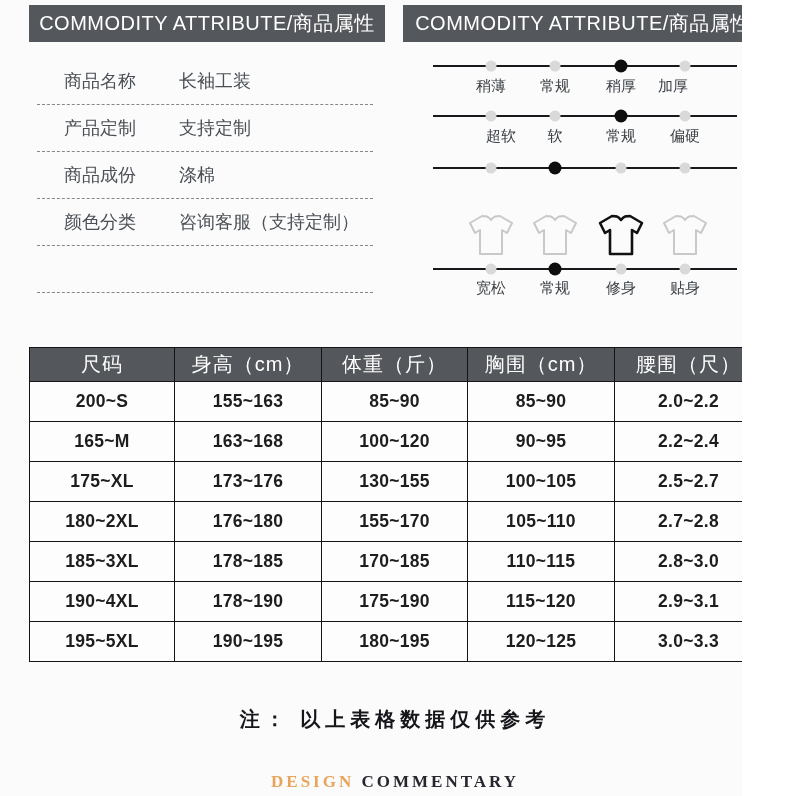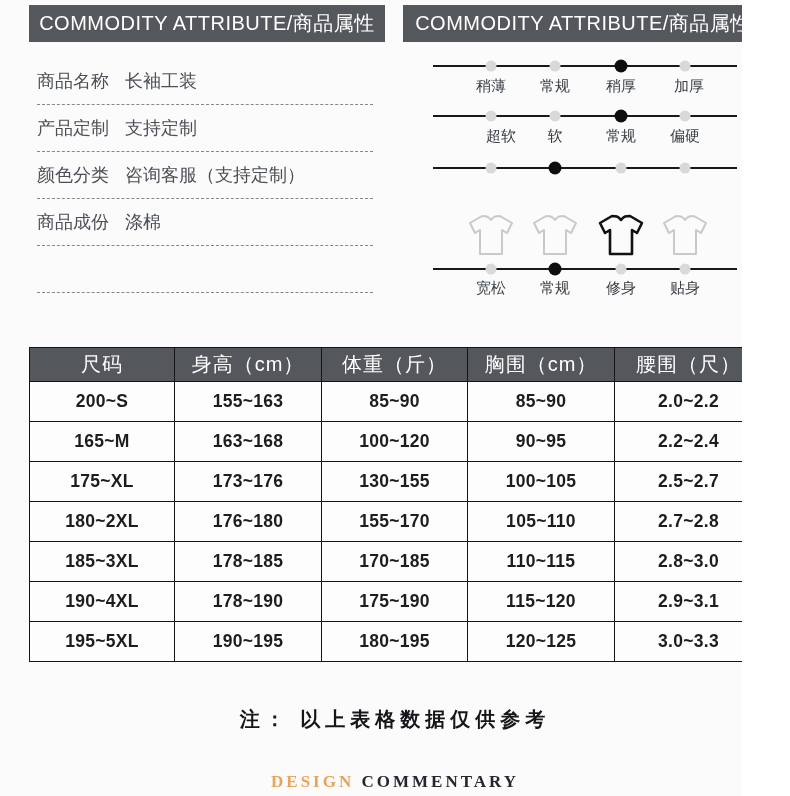--- a/index.html
+++ b/index.html
@@ -19,21 +19,21 @@
   .bar-left  { left:29px;  width:356px; }
   .bar-right { left:403px; width:360px; }
 
   
   .attrs { position:absolute; left:37px; top:58px; width:336px; }
   .attr-row {
     height:47px; display:flex; align-items:center; gap:16px;
     font-size:18px; color:#4b5056;
     border-bottom:1px dashed #83888d;
   }
-  .attr-row .lbl, .attr-row .val { white-space:nowrap; }
+  .attr-row .lbl, .attr-row .val { white-space:nowrap;margin-left:27px; }
 
   
   .scales { position:absolute; left:433px; top:42px; width:304px; height:268px; }
   .scale-line { position:absolute; left:0; width:304px; height:2px; background:#17191c; }
   .dot {
     position:absolute; top:1px; width:11px; height:11px; border-radius:50%;
     background:#d9d9d9; transform:translate(-50%,-50%);
   }
   .dot.sel { width:13px; height:13px; background:#0e0e0e; }
   .scale-labels { position:absolute; left:0; width:304px; height:20px; }
@@ -87,43 +87,43 @@
   <div class="attrs">
     <div class="attr-row">
       <span class="lbl">商品名称</span>
       <span class="val">长袖工装</span>
     </div>
     <div class="attr-row">
       <span class="lbl">产品定制</span>
       <span class="val">支持定制</span>
     </div>
     <div class="attr-row">
+      <span class="lbl">商品成份</span>
+      <span class="val">涤棉</span>
+    </div>
+    <div class="attr-row">
       <span class="lbl">颜色分类</span>
       <span class="val">咨询客服（支持定制）</span>
-    </div>
-    <div class="attr-row">
-      <span class="lbl">商品成份</span>
-      <span class="val">涤棉</span>
     </div>
     <div class="attr-row"></div>
   </div>
 
   <div class="scales">
 
     <div class="scale-line" style="top:23px">
       <span class="dot" style="left:58px"></span>
       <span class="dot" style="left:122px"></span>
       <span class="dot sel" style="left:188px"></span>
       <span class="dot" style="left:252px"></span>
     </div>
     <div class="scale-labels" style="top:34px">
       <span style="left:58px">稍薄</span>
       <span style="left:122px">常规</span>
       <span style="left:188px">稍厚</span>
-      <span style="left:256px">加厚</span>
+      <span style="left:240px">加厚</span>
     </div>
 
     <div class="scale-line" style="top:73px">
       <span class="dot" style="left:58px"></span>
       <span class="dot" style="left:122px"></span>
       <span class="dot sel" style="left:188px"></span>
       <span class="dot" style="left:252px"></span>
     </div>
     <div class="scale-labels" style="top:84px">
       <span style="left:68px">超软</span>

